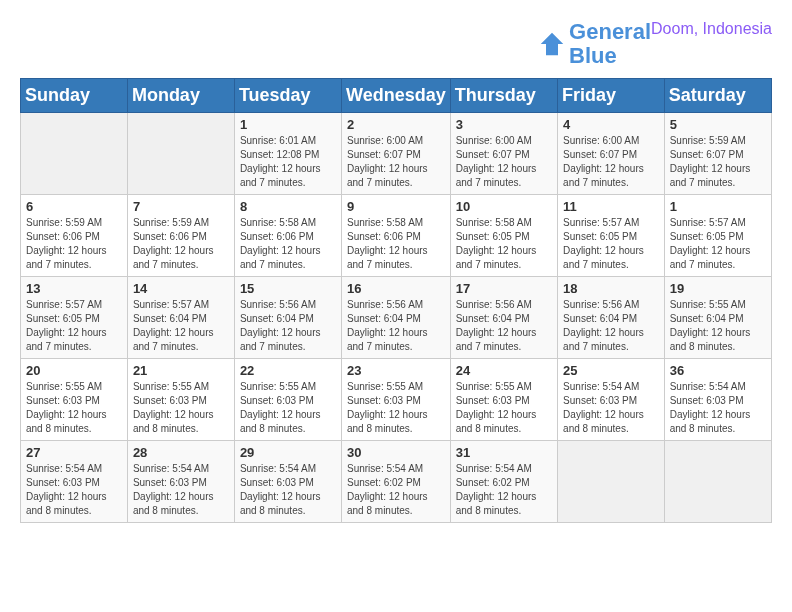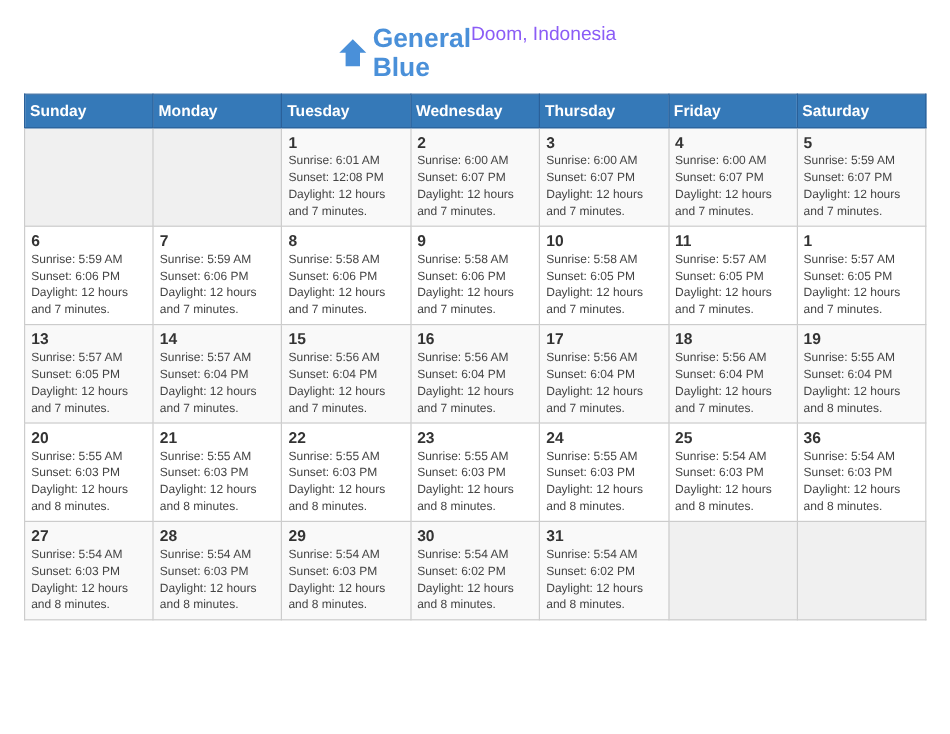--- a/index.html
+++ b/index.html
@@ -5,21 +5,21 @@
     * { box-sizing: border-box; margin: 0; padding: 0; }
     body {
       font-family: Arial, sans-serif;
       background: #fff;
       width: 792px;
       min-height: 612px;
       padding: 20px;
     }
     .header {
       display: flex;
-      justify-content: center;
+      justify-content: flex-end;
       align-items: flex-start;
       margin-bottom: 10px;
     }
     .logo {
       display: flex;
       align-items: center;
     }
     .logo-text {
       font-size: 22px;
       font-weight: bold;
@@ -46,21 +46,21 @@
       font-size: 16px;
       color: #8b5cf6;
     }
     table {
       width: 100%;
       border-collapse: collapse;
     }
     thead tr th {
       background-color: #3579b8;
       color: #fff;
-      font-size: 13px;
+      font-size: 18px;
       font-weight: bold;
       padding: 6px 4px;
       text-align: left;
       border: 1px solid #2a6099;
     }
     tbody tr td {
       border: 1px solid #ccc;
       vertical-align: top;
       padding: 4px 5px;
       width: 108px;

